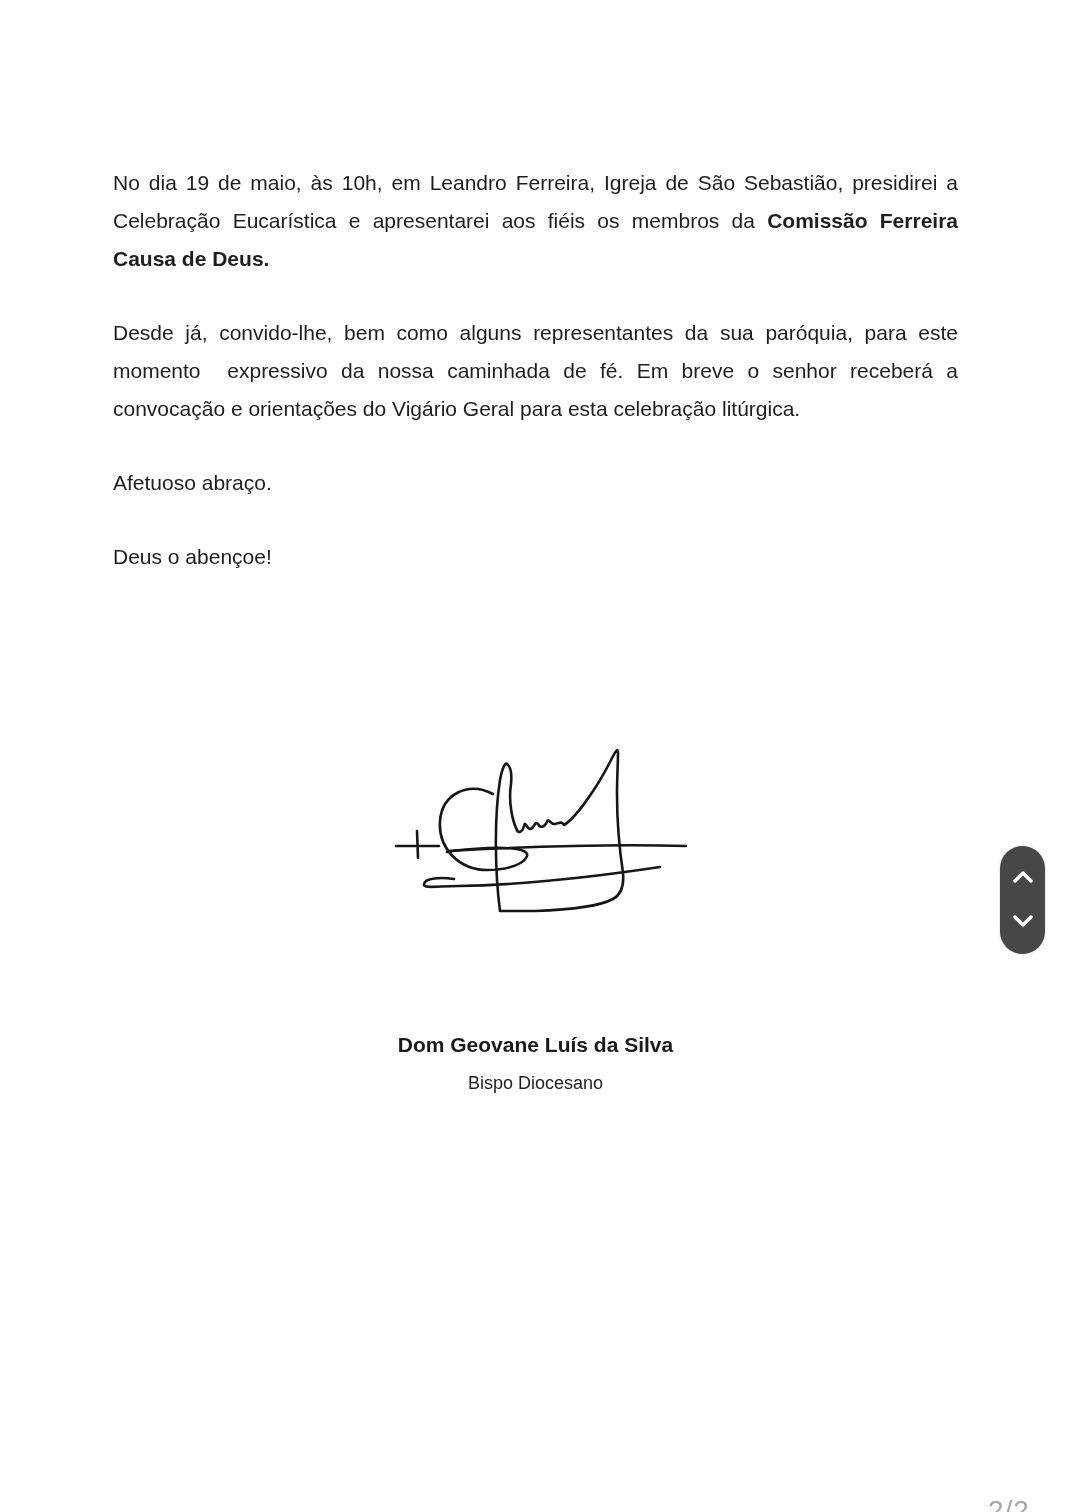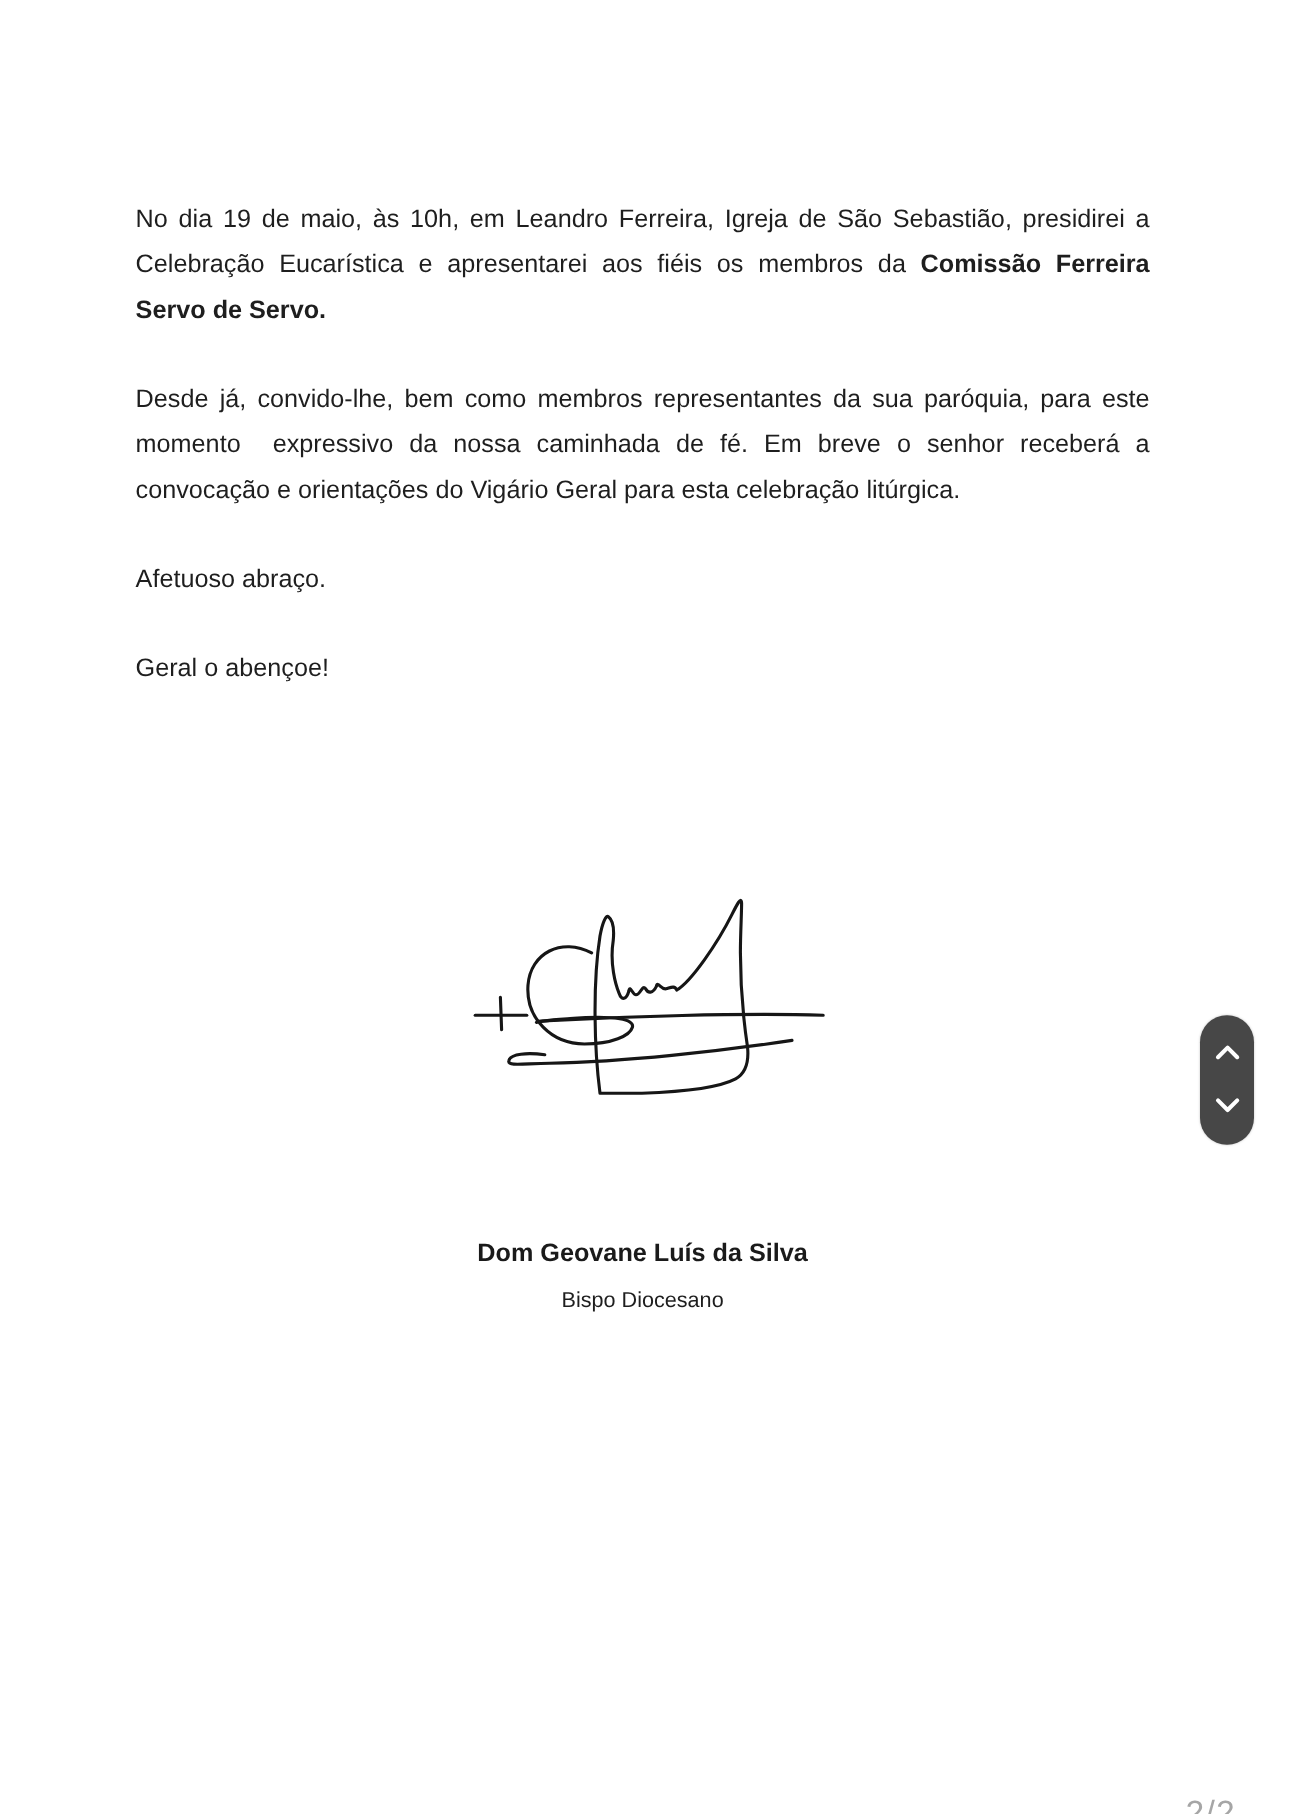--- a/index.html
+++ b/index.html
@@ -105,32 +105,32 @@
 </style>
 </head>
 <body>
 
 <div class="doc-page">
 
   <div class="doc-text" id="doc-paragraphs">
       <div class="para">
         <div class="line just"><span>No dia 19 de maio, às 10h, em Leandro Ferreira, Igreja de São Sebastião, presidirei a</span></div>
         <div class="line just"><span>Celebração Eucarística e apresentarei aos fiéis os membros da </span><span class="b">Comissão Ferreira</span></div>
-        <div class="line"><span class="b">Servo de Servo.</span></div>
+        <div class="line"><span class="b">Causa de Deus.</span></div>
       </div>
       <div class="para">
-        <div class="line just"><span>Desde já, convido-lhe, bem como membros representantes da sua paróquia, para este</span></div>
+        <div class="line just"><span>Desde já, convido-lhe, bem como alguns representantes da sua paróquia, para este</span></div>
         <div class="line just"><span>momento&nbsp; expressivo da nossa caminhada de fé. Em breve o senhor receberá a</span></div>
         <div class="line"><span>convocação e orientações do Vigário Geral para esta celebração litúrgica.</span></div>
       </div>
       <div class="para">
         <div class="line"><span>Afetuoso abraço.</span></div>
       </div>
       <div class="para">
-        <div class="line"><span>Geral o abençoe!</span></div>
+        <div class="line"><span>Deus o abençoe!</span></div>
       </div>
     </div>
 
   <div class="signature-wrap">
     <svg class="sig" width="400" height="240" viewBox="0 0 400 240" fill="none" stroke="#161616" stroke-width="2.6" stroke-linecap="round" stroke-linejoin="round">
 
       <path d="M46,128 L89,128"></path>
       <path d="M67,113 L68,140"></path>
 
       <path d="M143,76 C118,63 92,76 90,103 C88,131 110,152 137,152 C160,152 175,145 177,138 C179,131 160,129 138,130 C120,131 104,132 97,134"></path>

